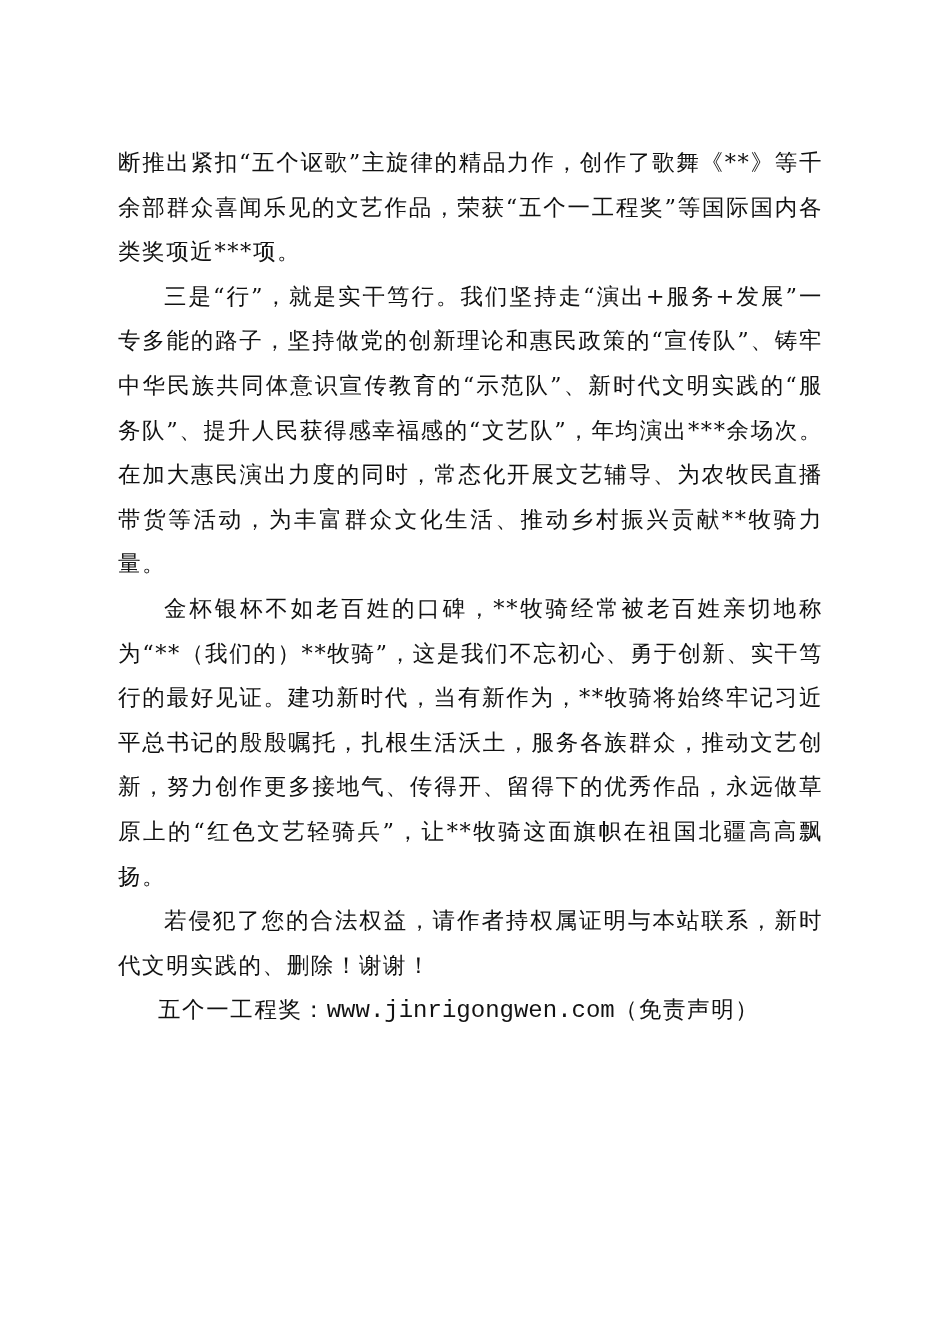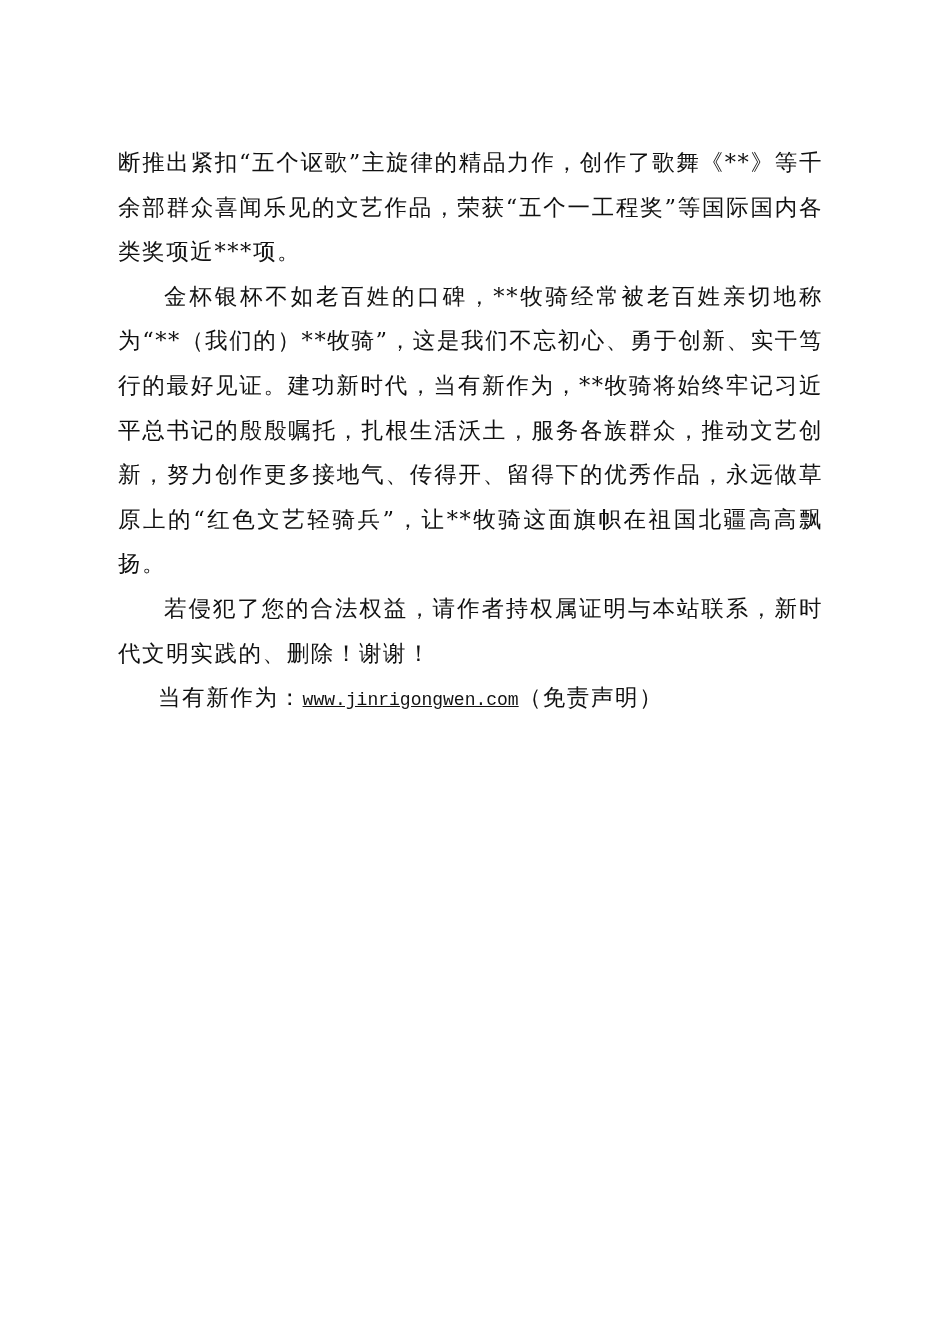--- a/index.html
+++ b/index.html
@@ -11,30 +11,31 @@
     position: absolute; left: 118px; top: 140px; width: 705px;
     font-family: "DejaVu Serif", "Liberation Serif", serif;
     font-size: 22.5px; color: #111;
     line-height: 44.6px;
     letter-spacing: 1.6px;
     text-align: justify;
   }
   .content p { margin: 0; }
   .indent { text-indent: 46px; }
   .just { text-align-last: left; }
-  .mono { font-family: "Liberation Mono", "DejaVu Sans Mono", monospace; letter-spacing: 0; font-size: 18px; text-decoration: underline; }
+  .mono { font-family: "Liberation Mono", "DejaVu Sans Mono", monospace; letter-spacing: 0; font-size: 24px; }
   .footer-line { text-indent: 40px; }
 </style>
 </head>
 <body>
 
 <div class="page">
   <div class="content">
     <p class="just">断推出紧扣“五个讴歌”主旋律的精品力作，创作了歌舞《**》等千余部群众喜闻乐见的文艺作品，荣获“五个一工程奖”等国际国内各类奖项近***项。</p>
+    <p class="indent just">三是“行”，就是实干笃行。我们坚持走“演出+服务+发展”一专多能的路子，坚持做党的创新理论和惠民政策的“宣传队”、铸牢中华民族共同体意识宣传教育的“示范队”、新时代文明实践的“服务队”、提升人民获得感幸福感的“文艺队”，年均演出***余场次。在加大惠民演出力度的同时，常态化开展文艺辅导、为农牧民直播带货等活动，为丰富群众文化生活、推动乡村振兴贡献**牧骑力量。</p>
     <p class="indent just">金杯银杯不如老百姓的口碑，**牧骑经常被老百姓亲切地称为“**（我们的）**牧骑”，这是我们不忘初心、勇于创新、实干笃行的最好见证。建功新时代，当有新作为，**牧骑将始终牢记习近平总书记的殷殷嘱托，扎根生活沃土，服务各族群众，推动文艺创新，努力创作更多接地气、传得开、留得下的优秀作品，永远做草原上的“红色文艺轻骑兵”，让**牧骑这面旗帜在祖国北疆高高飘扬。</p>
 
     <p class="indent just">若侵犯了您的合法权益，请作者持权属证明与本站联系，新时代文明实践的、删除！谢谢！</p>
 
     <p class="footer-line">
-      <span>当有新作为：</span><span class="mono">www.jinrigongwen.com</span><span>（免责声明）</span>
+      <span>五个一工程奖：</span><span class="mono">www.jinrigongwen.com</span><span>（免责声明）</span>
     </p>
   </div>
 </div>
 
 </body></html>

